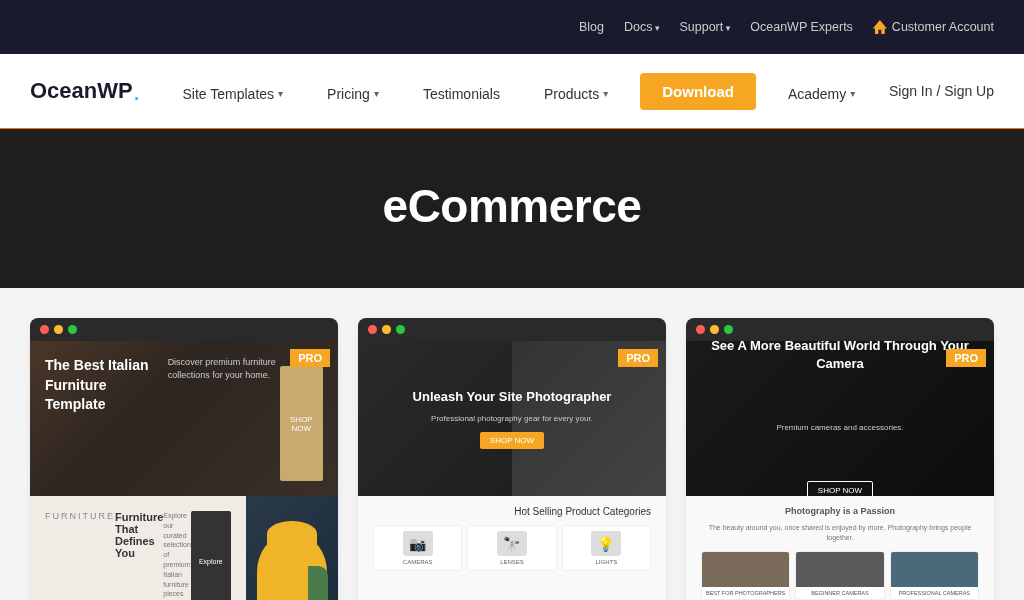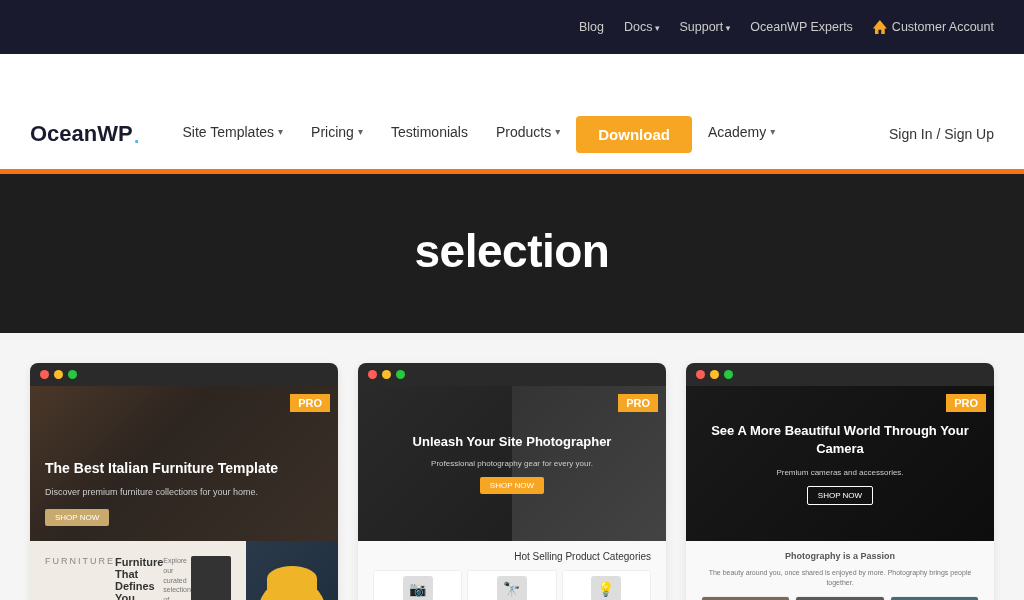--- a/index.html
+++ b/index.html
@@ -30,48 +30,47 @@
       width: 14px;
       height: 14px;
       background: #f7a624;
       display: inline-block;
       clip-path: polygon(50% 0%, 0% 60%, 15% 60%, 15% 100%, 40% 100%, 40% 70%, 60% 70%, 60% 100%, 85% 100%, 85% 60%, 100% 60%);
     }
 
     
     .main-nav {
       background: #fff;
-      border-bottom: 5px solid #f97316;
+      border-bottom: 1px solid #f97316;
       padding: 0 30px;
       display: flex;
       align-items: center;
       height: 75px;
       gap: 0;
-      margin-top: 45px;
     }
     .logo {
       display: flex;
       align-items: center;
       margin-right: 30px;
       text-decoration: none;
     }
     .logo-text {
       font-size: 22px;
       font-weight: 700;
       color: #1a1a2e;
     }
     .logo-dot {
       color: #4db8e8;
       font-size: 28px;
       line-height: 1;
     }
     .nav-items {
       display: flex;
-      align-items: flex-start;
-      gap: 4px;
+      align-items: flex-end;
+      gap: 20px;
       flex: 1;
     }
     .nav-item {
       padding: 8px 12px;
       font-size: 14px;
       color: #333;
       cursor: pointer;
       display: flex;
       align-items: center;
       gap: 4px;
@@ -167,22 +166,22 @@
       border-radius: 0;
       z-index: 10;
     }
 
     
     .card1-bg {
       background: linear-gradient(135deg, #4a3728 0%, #2d2520 40%, #3a3028 100%);
       width: 100%;
       height: 155px;
       display: flex;
-      flex-direction: column;
-      justify-content: flex-end;
+      flex-direction: row;
+      justify-content: space-between;
       padding: 15px;
     }
     .card1-bg h3 { color: #fff; font-size: 14px; font-weight: 700; line-height: 1.4; margin-bottom: 8px; }
     .card1-bg p { color: #ccc; font-size: 9px; line-height: 1.4; }
     .card1-btn {
       margin-top: 10px;
       background: #c8a96e;
       color: #fff;
       border: none;
       padding: 4px 10px;
@@ -229,20 +228,21 @@
     .card3-bg {
       background: linear-gradient(135deg, #1a1a1a 0%, #0d0d0d 100%);
       width: 100%;
       height: 155px;
       display: flex;
       flex-direction: column;
       justify-content: center;
       align-items: center;
       text-align: center;
       padding: 15px;
+      gap: 40px;
     }
     .card3-bg h3 { color: #fff; font-size: 13px; font-weight: 700; line-height: 1.4; margin-bottom: 8px; }
     .card3-bg p { color: #ccc; font-size: 8px; line-height: 1.4; }
     .card3-btn {
       margin-top: 8px;
       background: transparent;
       color: #fff;
       border: 1px solid #fff;
       padding: 4px 10px;
       font-size: 8px;
@@ -434,21 +434,21 @@
     <a class="nav-item nav-download">Download</a>
     <a class="nav-item">
       <span>Academy</span>
       <span class="chevron">▾</span>
     </a>
   </div>
   <span class="nav-signin">Sign In / Sign Up</span>
 </nav>
 
 <div class="hero">
-  <h1>selection</h1>
+  <h1>eCommerce</h1>
 </div>
 
 <div class="cards-section">
   <div class="cards-grid">
 
     <div class="card">
       <div class="card-image-wrapper">
         <div class="card-browser-bar">
           <div class="browser-dot red"></div>
           <div class="browser-dot yellow"></div>

